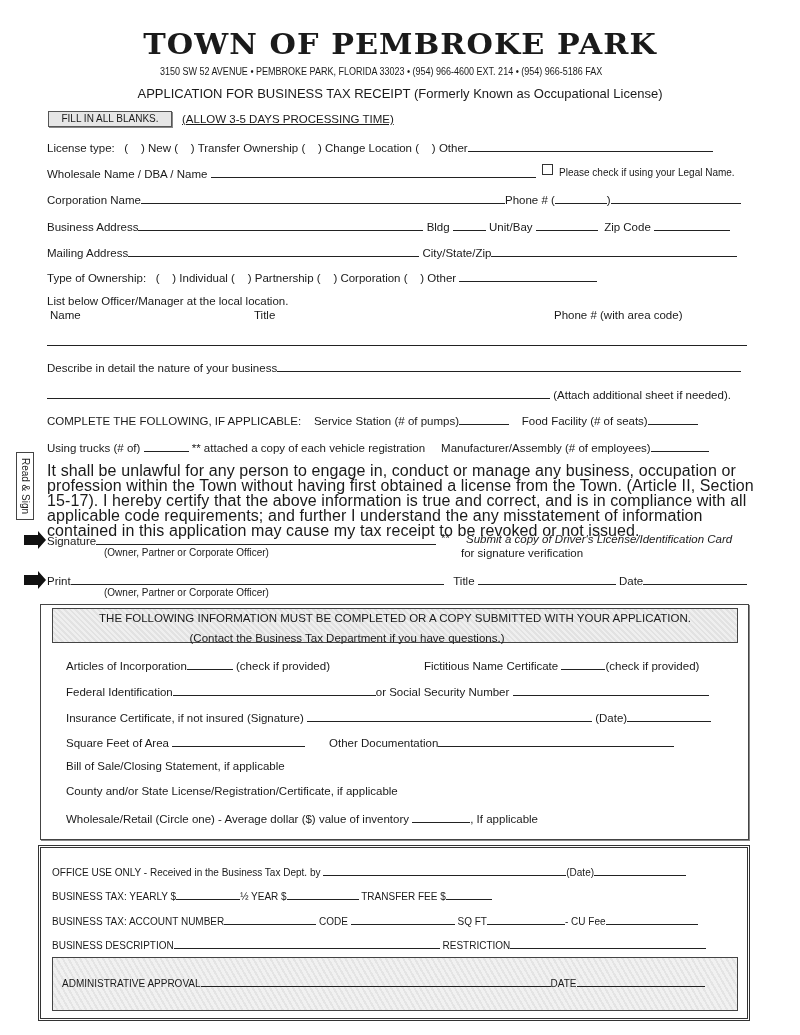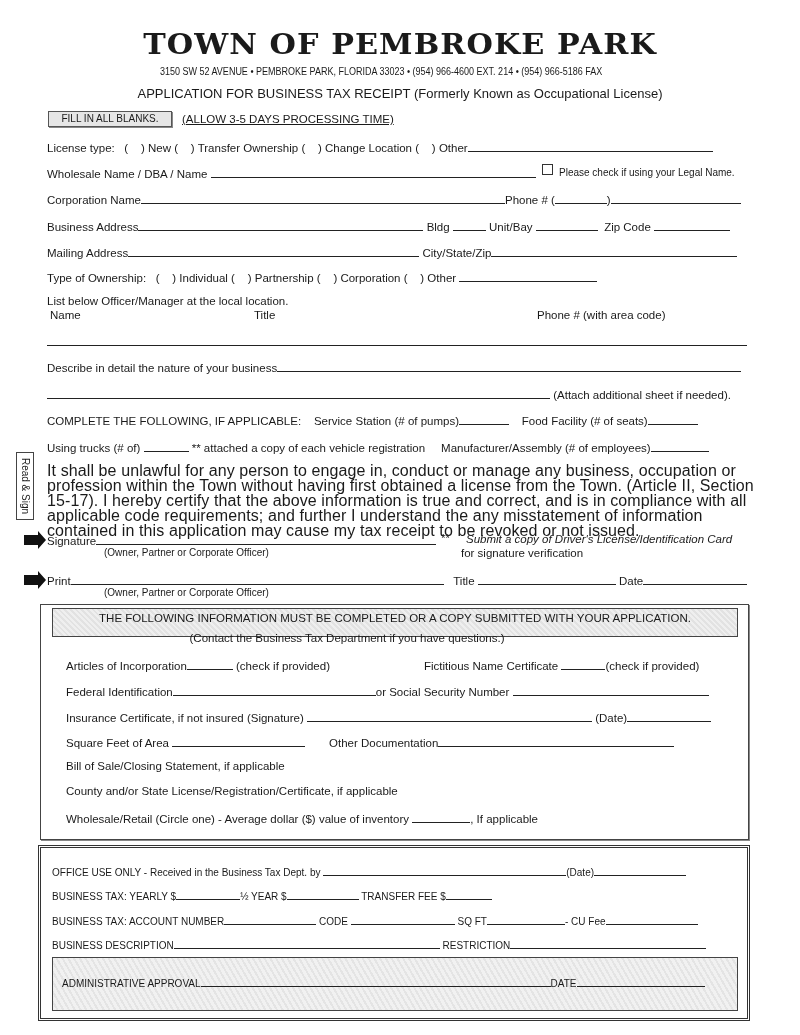--- a/index.html
+++ b/index.html
@@ -12,21 +12,21 @@
   .fill-box { left: 48px; top: 111px; width: 124px; height: 16px; border: 1px solid #555; background: #e6e6e6; box-shadow: 1px 1px 0 #888; font-size: 10px; text-align: center; line-height: 14px; }
   .processing { left: 182px; top: 113px; font-size: 11.5px; text-decoration: underline; }
   .line { border-bottom: 1px solid #222; display: inline-block; height: 12px; vertical-align: baseline; }
   .row { left: 47px; font-size: 11.5px; }
   .small { font-size: 10px; }
   .para { left: 47px; top: 463px; width: 710px; font-size: 16px; line-height: 15px; white-space: normal; letter-spacing: 0.1px; }
   .readsign { left: 16px; top: 452px; width: 18px; height: 68px; border: 1px solid #444; }
   .readsign span { position: absolute; left: 50%; top: 50%; transform: translate(-50%, -50%) rotate(90deg); font-size: 10px; white-space: nowrap; }
   .arrow { width: 22px; height: 18px; }
   .req-box { left: 40px; top: 604px; width: 709px; height: 236px; border: 1px solid #444; box-shadow: 1px 1px 0 #888; }
-  .req-header { left: 52px; top: 608px; width: 686px; height: 29px; border: 1px solid #444; background: repeating-linear-gradient(45deg, #efefef 0 2px, #e2e2e2 2px 4px); text-align: center; line-height: 19px; font-size: 11.5px; }
+  .req-header { left: 52px; top: 608px; width: 686px; height: 35px; border: 1px solid #444; background: repeating-linear-gradient(45deg, #efefef 0 2px, #e2e2e2 2px 4px); text-align: center; line-height: 19px; font-size: 11.5px; }
   .office-outer { left: 38px; top: 845px; width: 712px; height: 176px; border: 3px double #333; }
   .admin-box { left: 52px; top: 957px; width: 686px; height: 54px; border: 1px solid #444; background: repeating-linear-gradient(60deg, #f1f1f1 0 3px, #e4e4e4 3px 5px); }
   .italic { font-style: italic; }
 </style>
 </head>
 <body>
 
 <div class="abs title">TOWN OF PEMBROKE PARK</div>
 <div class="abs address">3150 SW 52 AVENUE • PEMBROKE PARK, FLORIDA 33023 • (954) 966-4600 EXT. 214 • (954) 966-5186 FAX</div>
 <div class="abs subtitle">APPLICATION FOR BUSINESS TAX RECEIPT (Formerly Known as Occupational License)</div>
@@ -70,21 +70,21 @@
   <span>Type of Ownership:</span>
   <span>&nbsp;&nbsp;(&nbsp;&nbsp;&nbsp;&nbsp;) <span>Individual</span></span>
   <span>(&nbsp;&nbsp;&nbsp;&nbsp;) <span>Partnership</span></span>
   <span>(&nbsp;&nbsp;&nbsp;&nbsp;) <span>Corporation</span></span>
   <span>(&nbsp;&nbsp;&nbsp;&nbsp;) <span>Other</span></span> <span class="line" style="width:138px;"></span>
 </div>
 
 <div class="abs row" style="top:295px;">List below Officer/Manager at the local location.</div>
 <div class="abs" style="left:50px; top:309px;">Name</div>
 <div class="abs" style="left:254px; top:309px;">Title</div>
-<div class="abs" style="left:513px; top:309px;padding-left:24px;">Phone # (with area code)</div>
+<div class="abs" style="left:530px; top:309px;padding-left:24px;">Phone # (with area code)</div>
 <div class="abs" style="left:47px; top:345px; width:700px; border-bottom:1px solid #222;"></div>
 
 <div class="abs row" style="top:360px;">
   <span>Describe in detail the nature of your business</span><span class="line" style="width:464px;"></span>
 </div>
 <div class="abs row" style="top:387px;">
   <span class="line" style="width:503px;"></span> <span>(Attach additional sheet if needed).</span>
 </div>
 
 <div class="abs row" style="top:413px;">

